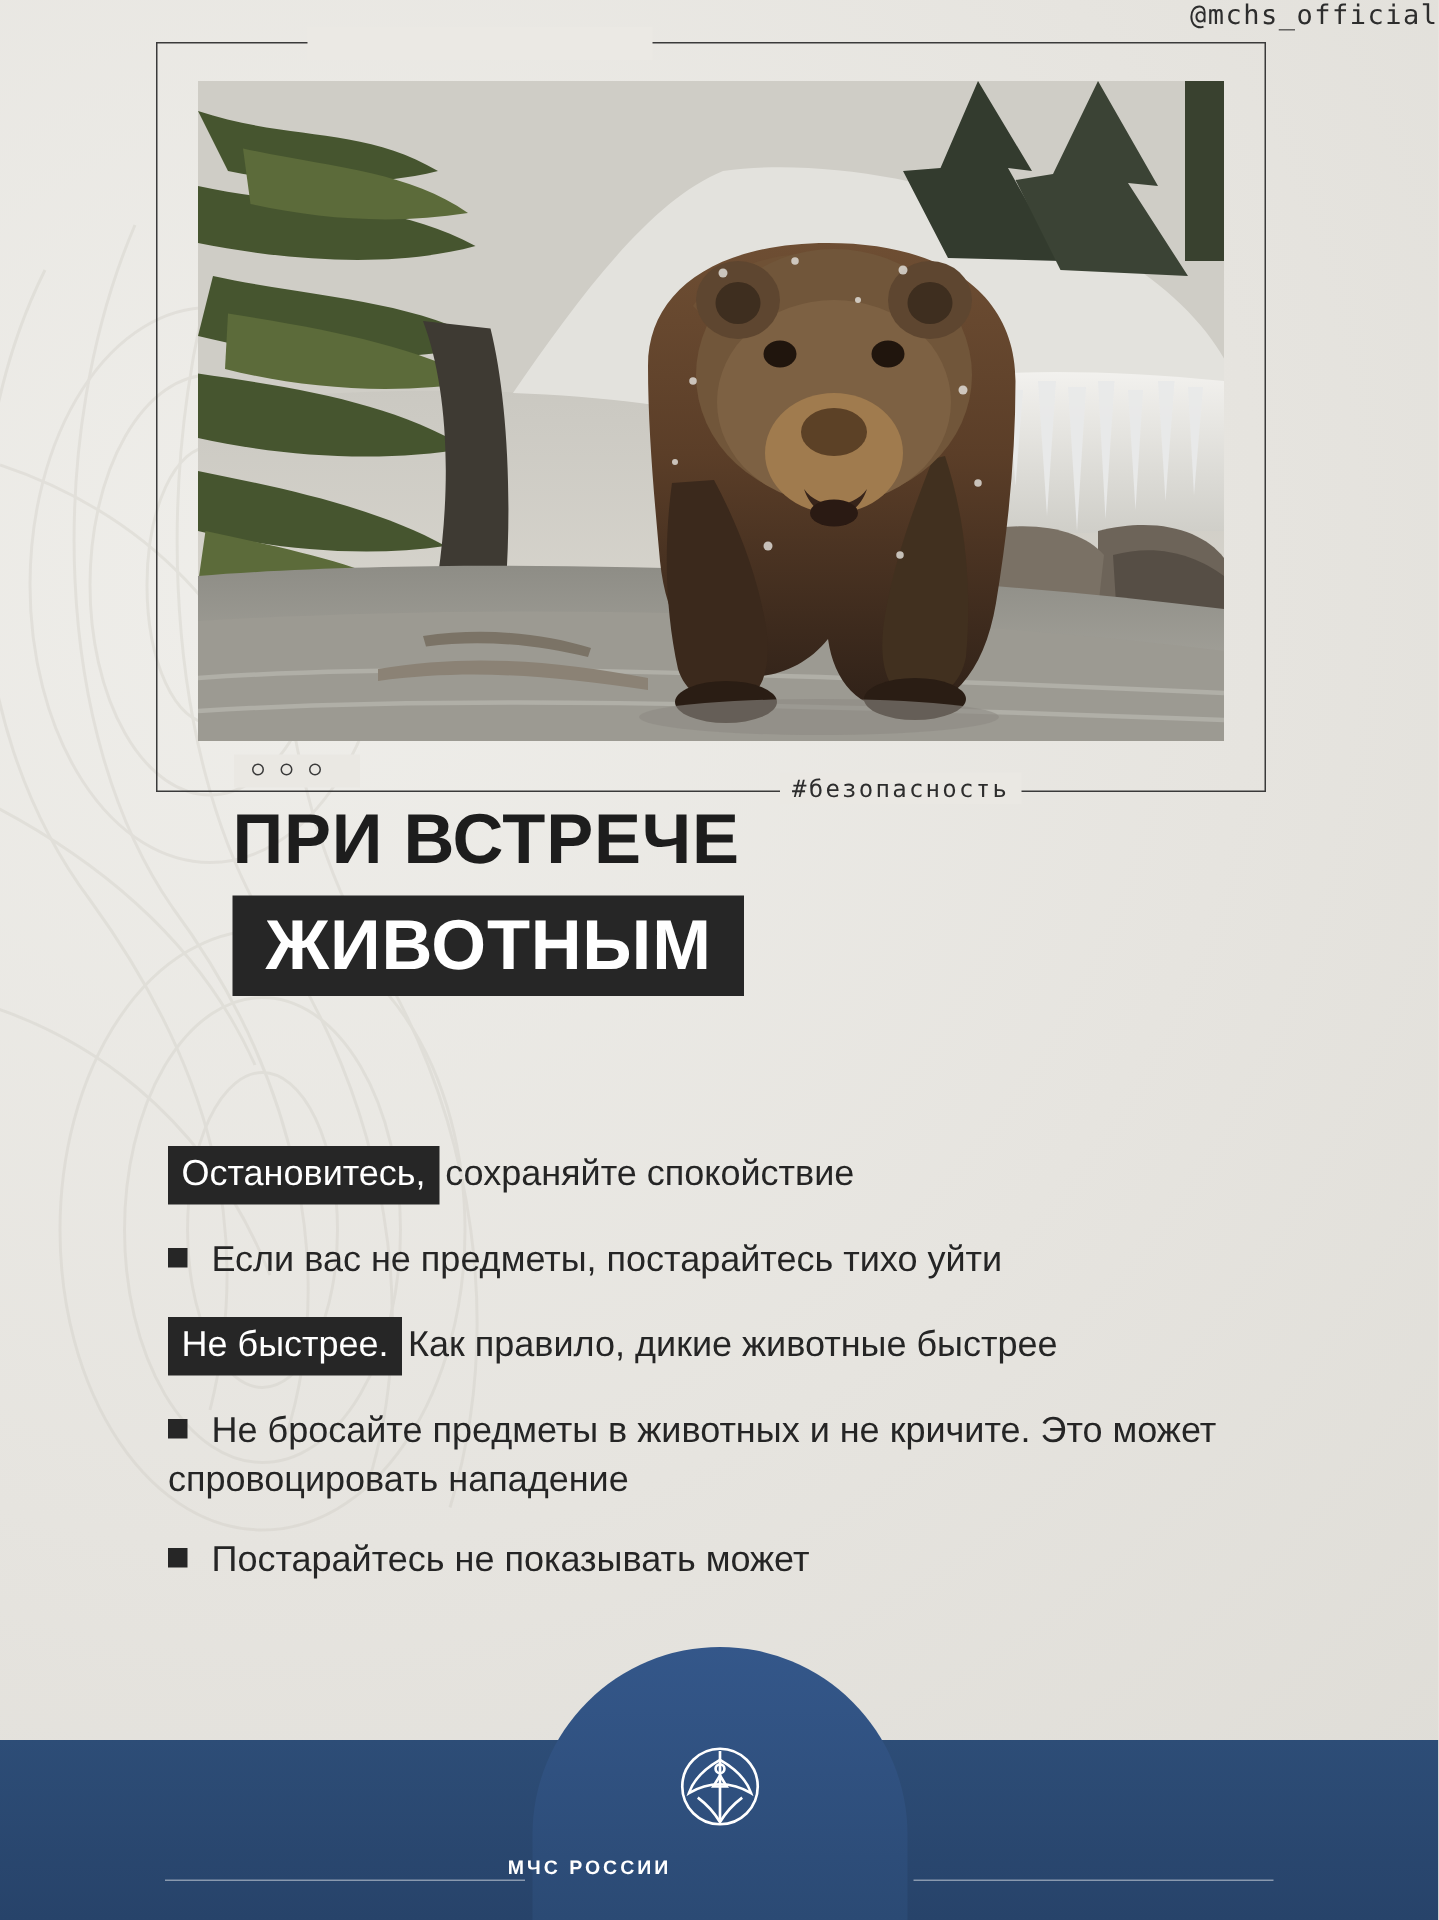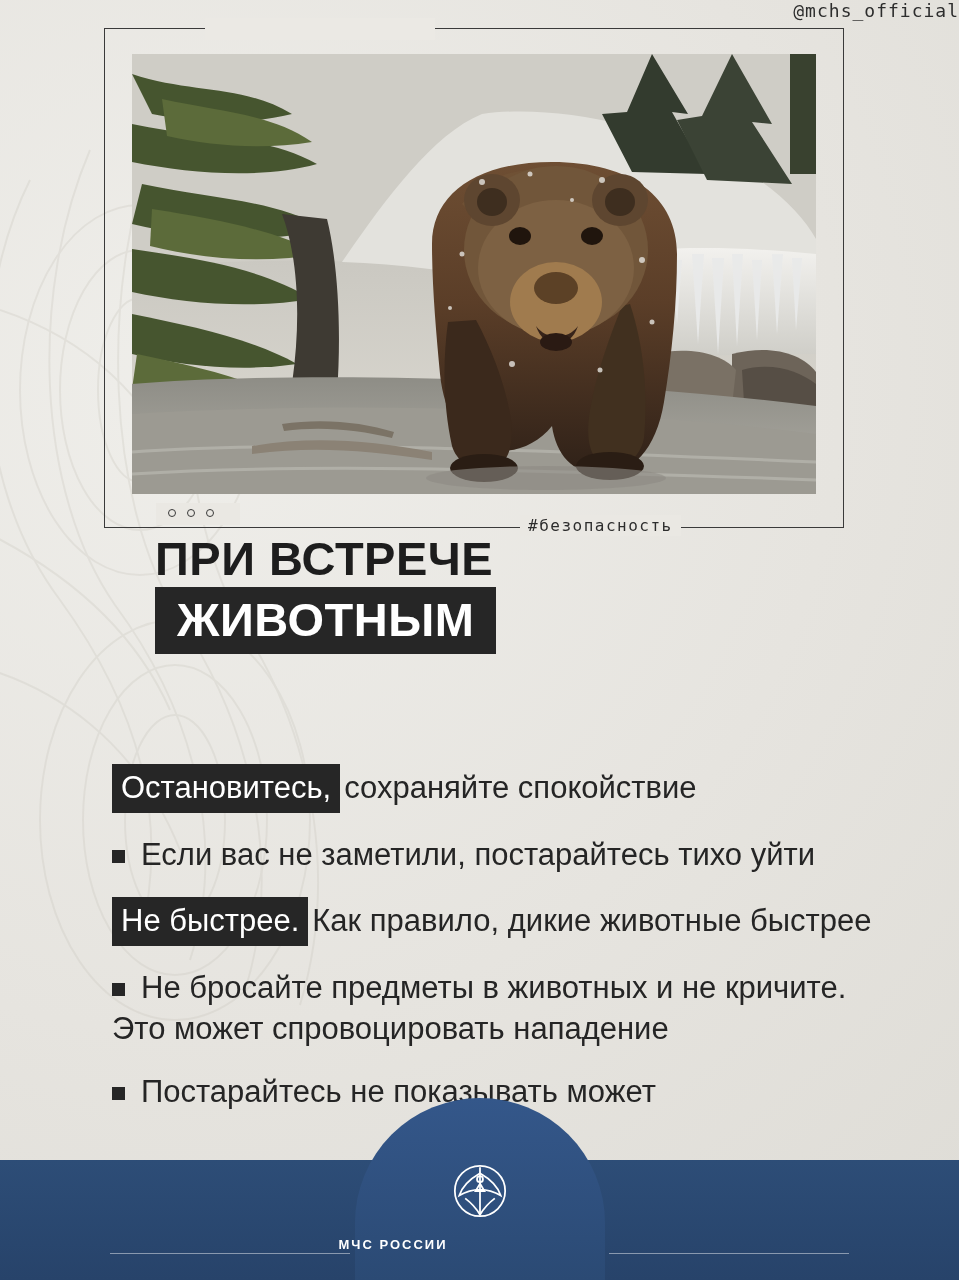--- a/index.html
+++ b/index.html
@@ -136,34 +136,35 @@
     text-transform: uppercase;
   }
   .headline .hl-box {
     display: inline-block;
     background: #262626;
     color: #ffffff;
     font-size: 47px;
     font-weight: bold;
     line-height: 1.22;
     padding: 4px 22px 6px 22px;
+    margin-top: 10px;
     letter-spacing: 0.5px;
   }
 
   .tips {
     position: absolute;
     left: 112px;
     top: 764px;
     width: 790px;
     z-index: 5;
   }
   .tip {
     position: relative;
     margin-bottom: 21px;
-    font-size: 31px;
+    font-size: 24px;
     line-height: 1.35;
     color: #252525;
   }
   .tip .bullet {
     display: inline-block;
     width: 13px;
     height: 13px;
     background: #262626;
     margin-right: 16px;
     vertical-align: 2px;
@@ -397,21 +398,21 @@
     <div><span class="hl-box">ЖИВОТНЫМ</span></div>
   </div>
 
   <div class="tips">
 
     <div class="tip with-hi">
       <span class="hi">Остановитесь,</span><span class="rest">сохраняйте спокойствие</span>
     </div>
 
     <div class="tip">
-      <span class="bullet"></span><span class="rest">Если вас не заметили, постарайтесь тихо уйти</span>
+      <span class="bullet"></span><span class="rest">Если вас не предметы, постарайтесь тихо уйти</span>
     </div>
 
     <div class="tip with-hi">
       <span class="hi">Не быстрее.</span><span class="rest">Как правило, дикие животные быстрее</span>
     </div>
 
     <div class="tip">
       <span class="bullet"></span><span class="rest">Не бросайте предметы в животных и не кричите. Это может спровоцировать нападение</span>
     </div>
 

